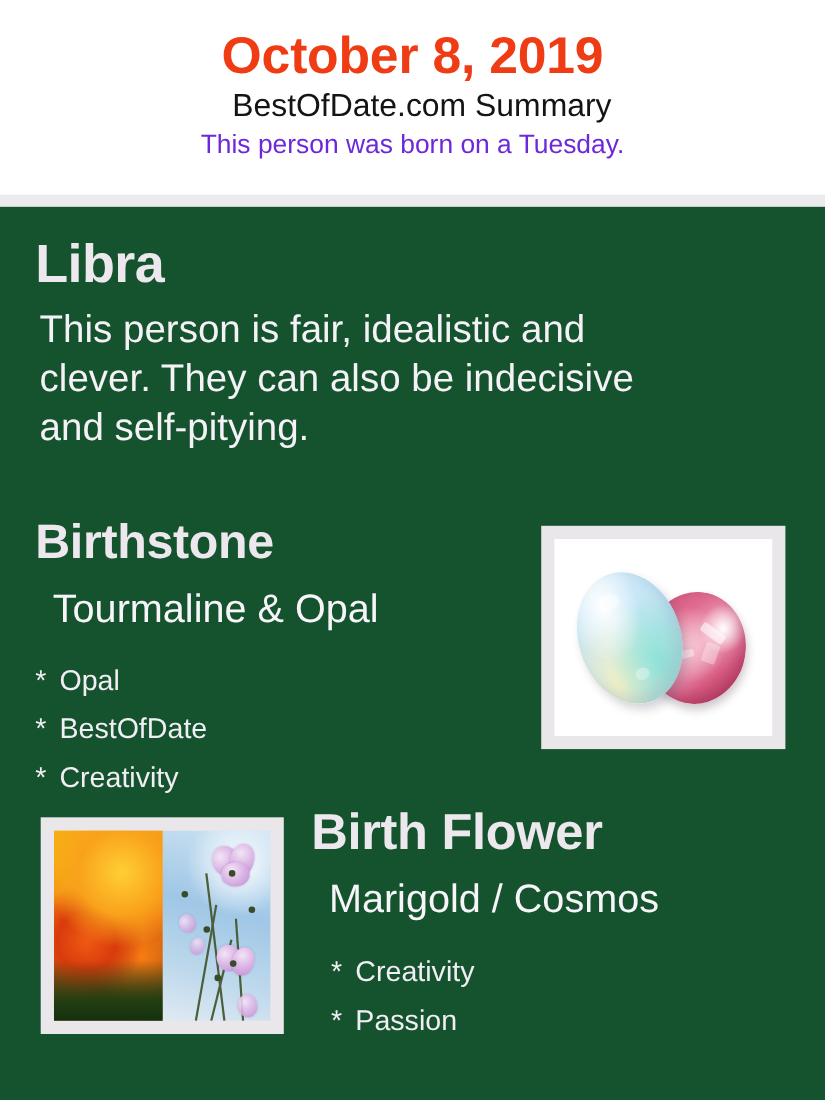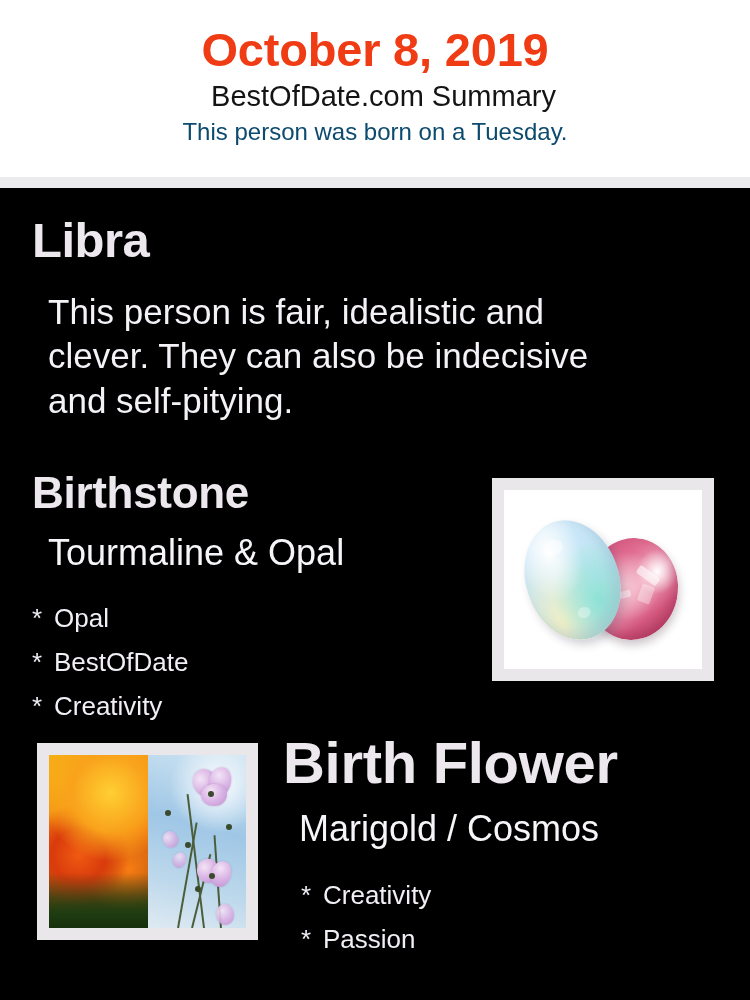--- a/index.html
+++ b/index.html
@@ -46,57 +46,57 @@
     font-weight: normal;
     color: #141414;
     line-height: 1.1;
     padding-left: 17px;
   }
   .header-weekday {
     margin: 0;
     padding-top: 6px;
     font-size: 24px;
     font-weight: normal;
-    color: #0c4a6e;
+    color: #6d28d9;
     line-height: 1.1;
   }
   .header-rule {
     position: absolute;
     left: 0; top: 177px;
     width: 750px;
     height: 11px;
     background: #ebeaec;
   }
 
   
   .body-panel {
     position: absolute;
     left: 0; top: 188px;
     width: 750px;
     height: 812px;
-    background: #000000;
+    background: #14532d;
     overflow: hidden;
   }
 
   
   .zodiac {
     position: absolute;
     left: 32px; top: 28px;
     width: 600px;
   }
   .zodiac-name {
     margin: 0;
     font-size: 49px;
     font-weight: bold;
     color: #ece8ee;
     line-height: 1.0;
     letter-spacing: -0.5px;
   }
   .zodiac-desc {
-    margin: 16px;
+    margin: 4px;
     padding-top: 9px;
     font-size: 35px;
     font-weight: normal;
     color: #f4f1f7;
     line-height: 1.27;
     max-width: 580px;
   }
 
   
   .birthstone {
@@ -248,21 +248,21 @@
     border-radius: 50%;
     background: #3a4a2c;
   }
 
   
   .flower-text {
     position: absolute;
     left: 283px; top: 545px;
     width: 440px;
   }
-  .flower-text .section-title { font-size: 58px; }
+  .flower-text .section-title { font-size: 46px; }
   .flower-text .section-sub { font-size: 36px; }
   .flower-text ul.traits { padding-top: 8px; padding-left: 18px; }
 </style>
 </head>
 <body>
 
 <div id="page">
 
   <div class="header">
     <h1 class="header-date">October 8, 2019</h1>

